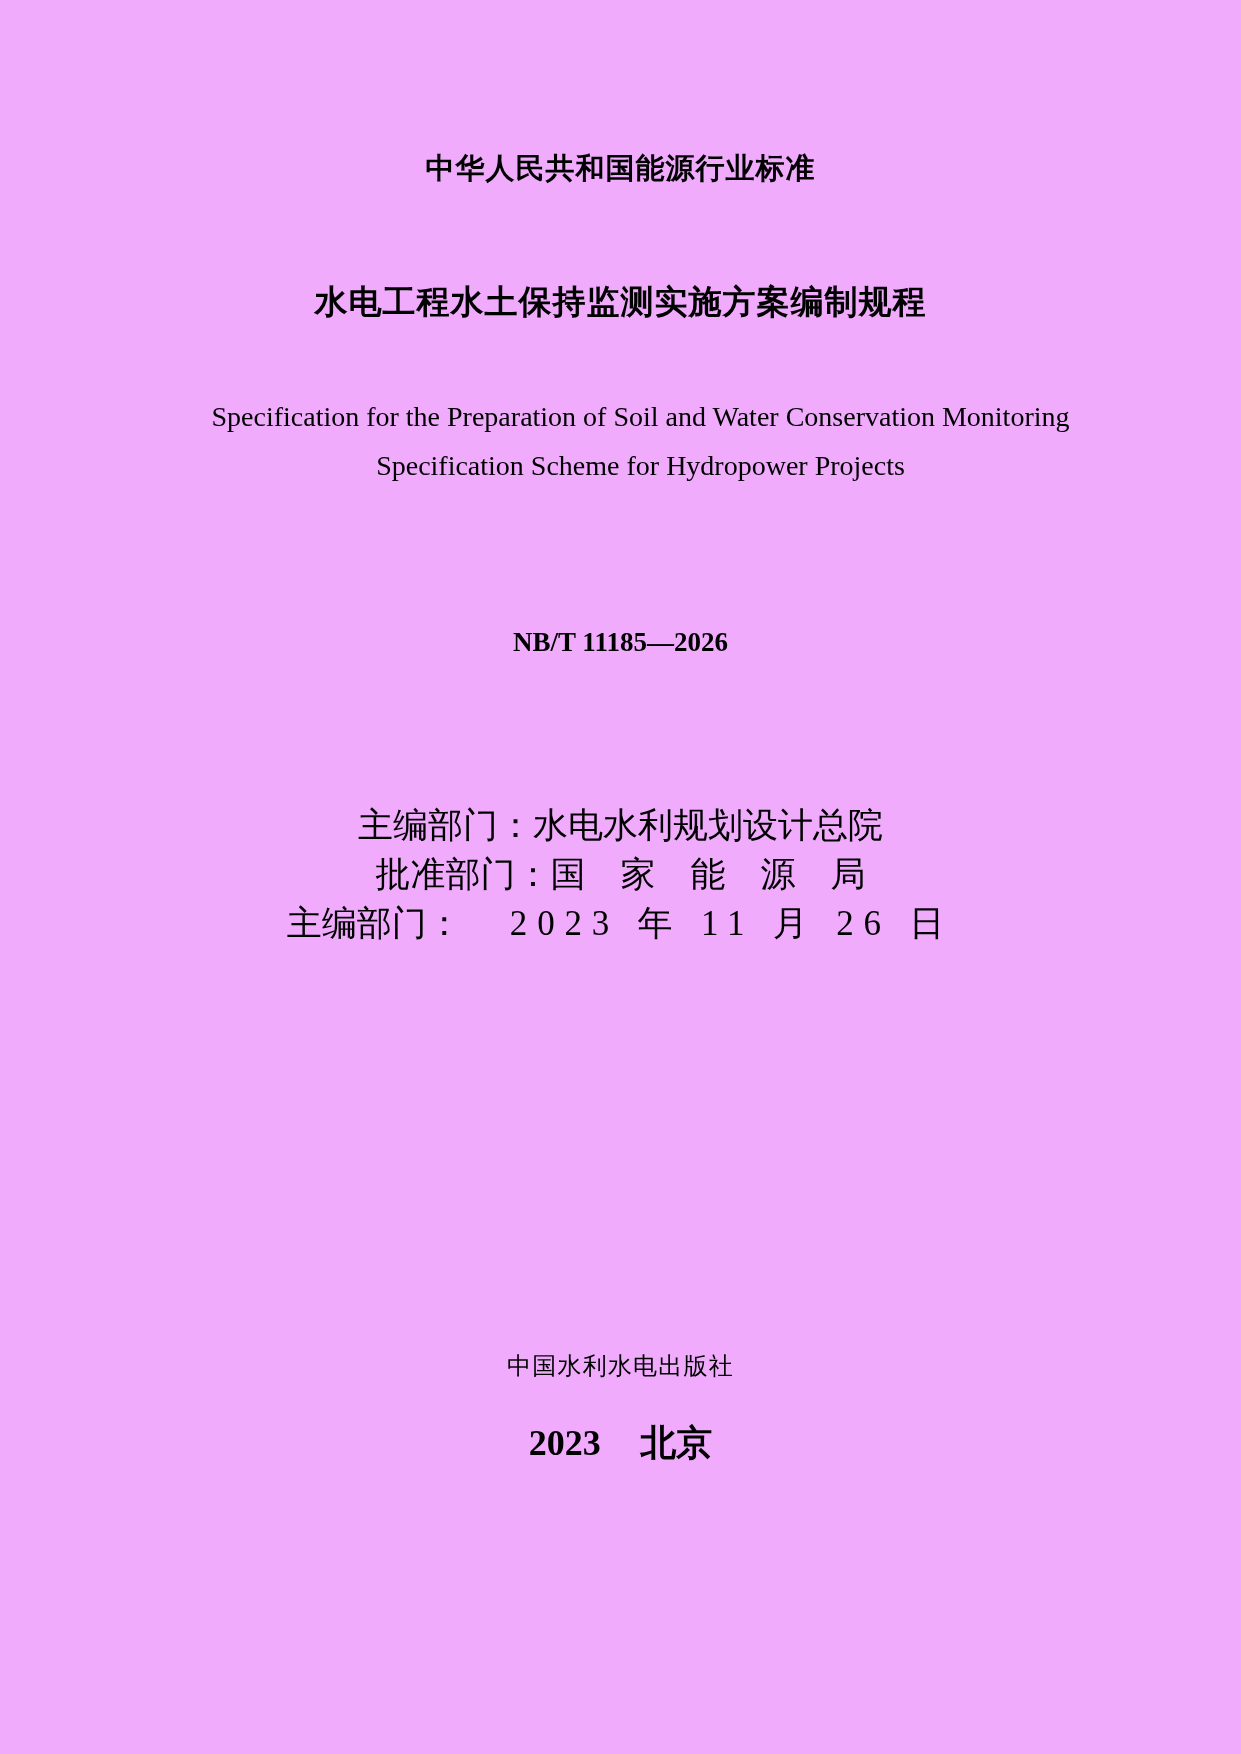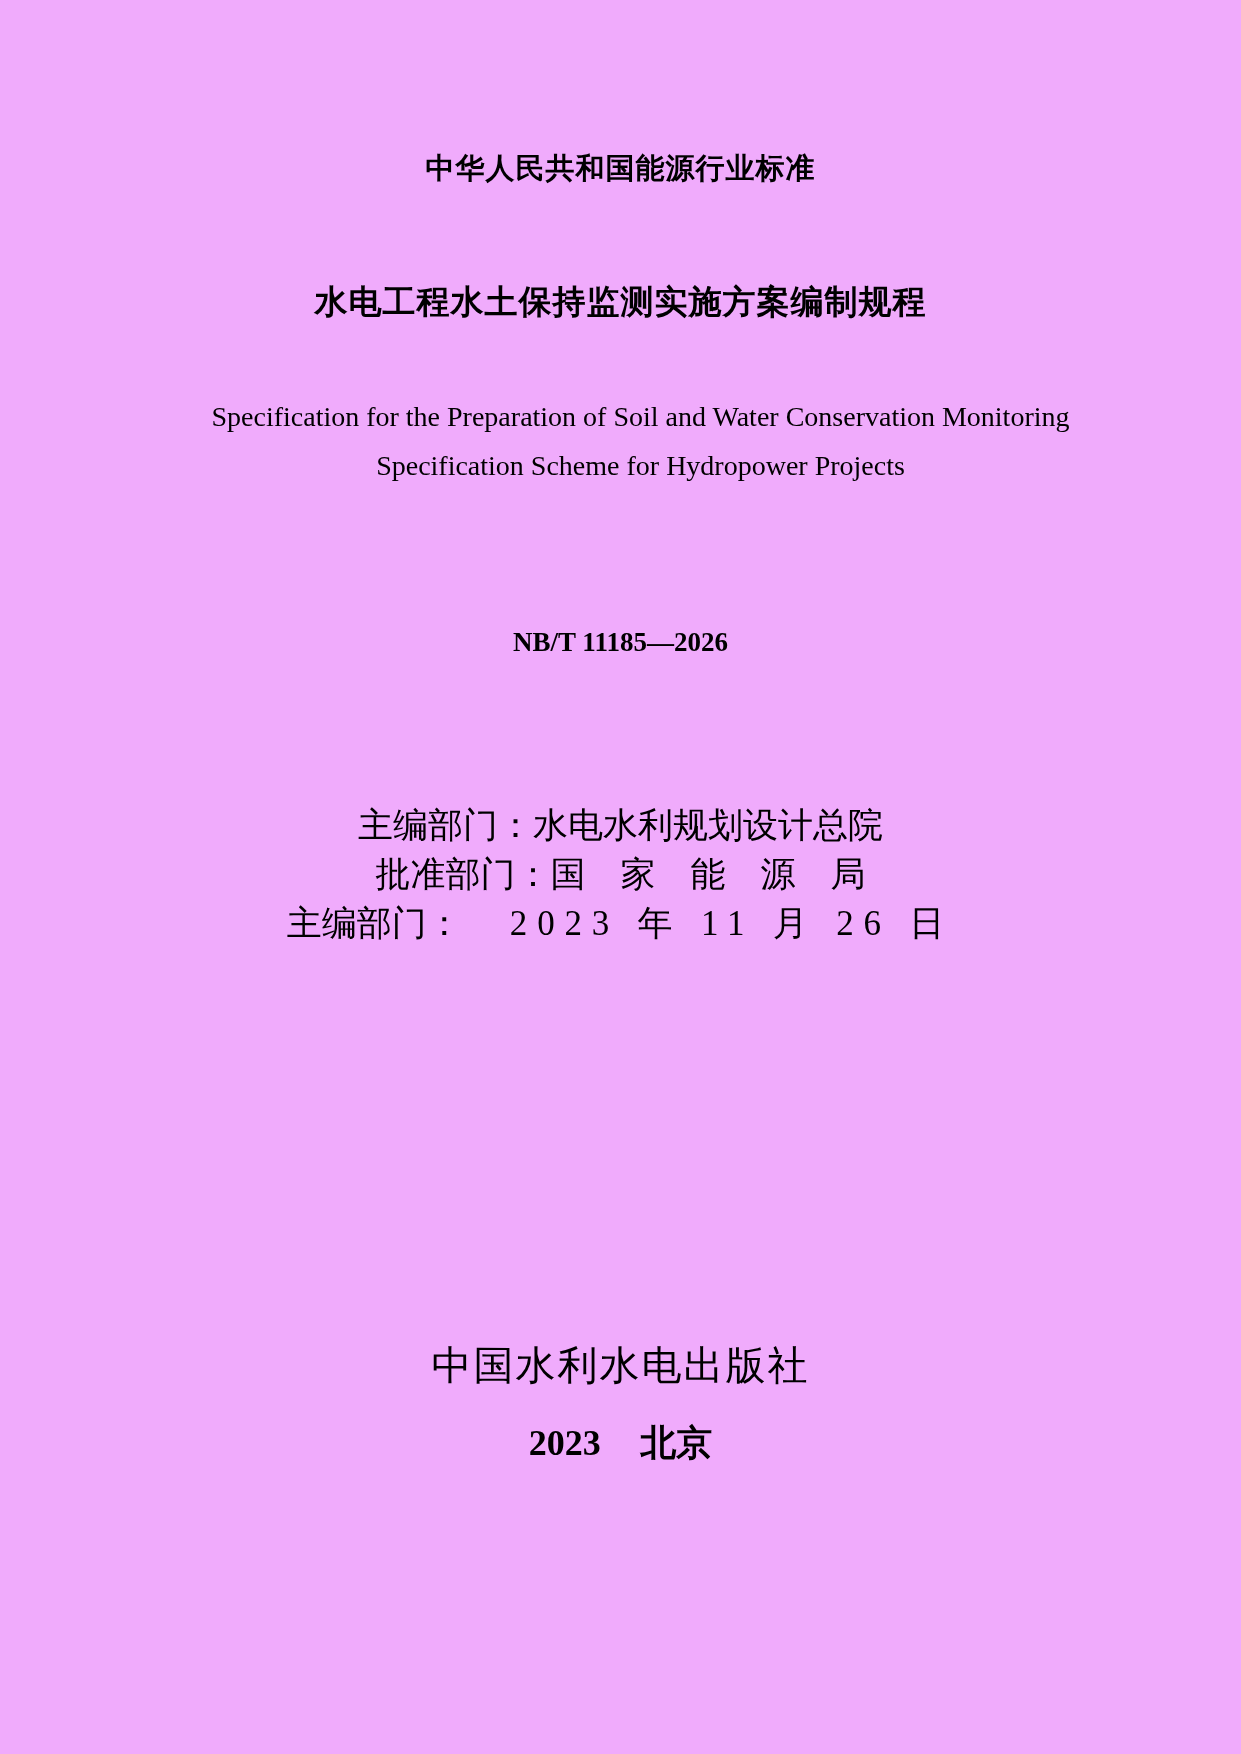--- a/index.html
+++ b/index.html
@@ -67,21 +67,21 @@
     white-space: nowrap;
   }
   .details .value-spaced {
     letter-spacing: 0.28em;
     margin-left: 48px;
   }
   .publisher {
     top: 1344px;
     line-height: 44px;
     font-family: "Liberation Serif", serif;
-    font-size: 40px;
+    font-size: 24px;
     letter-spacing: 0.05em;
     text-align: center;
   }
   .colophon {
     top: 1425px;
     line-height: 36px;
     font-family: "Liberation Serif", serif;
     font-weight: bold;
     font-size: 36px;
   }

